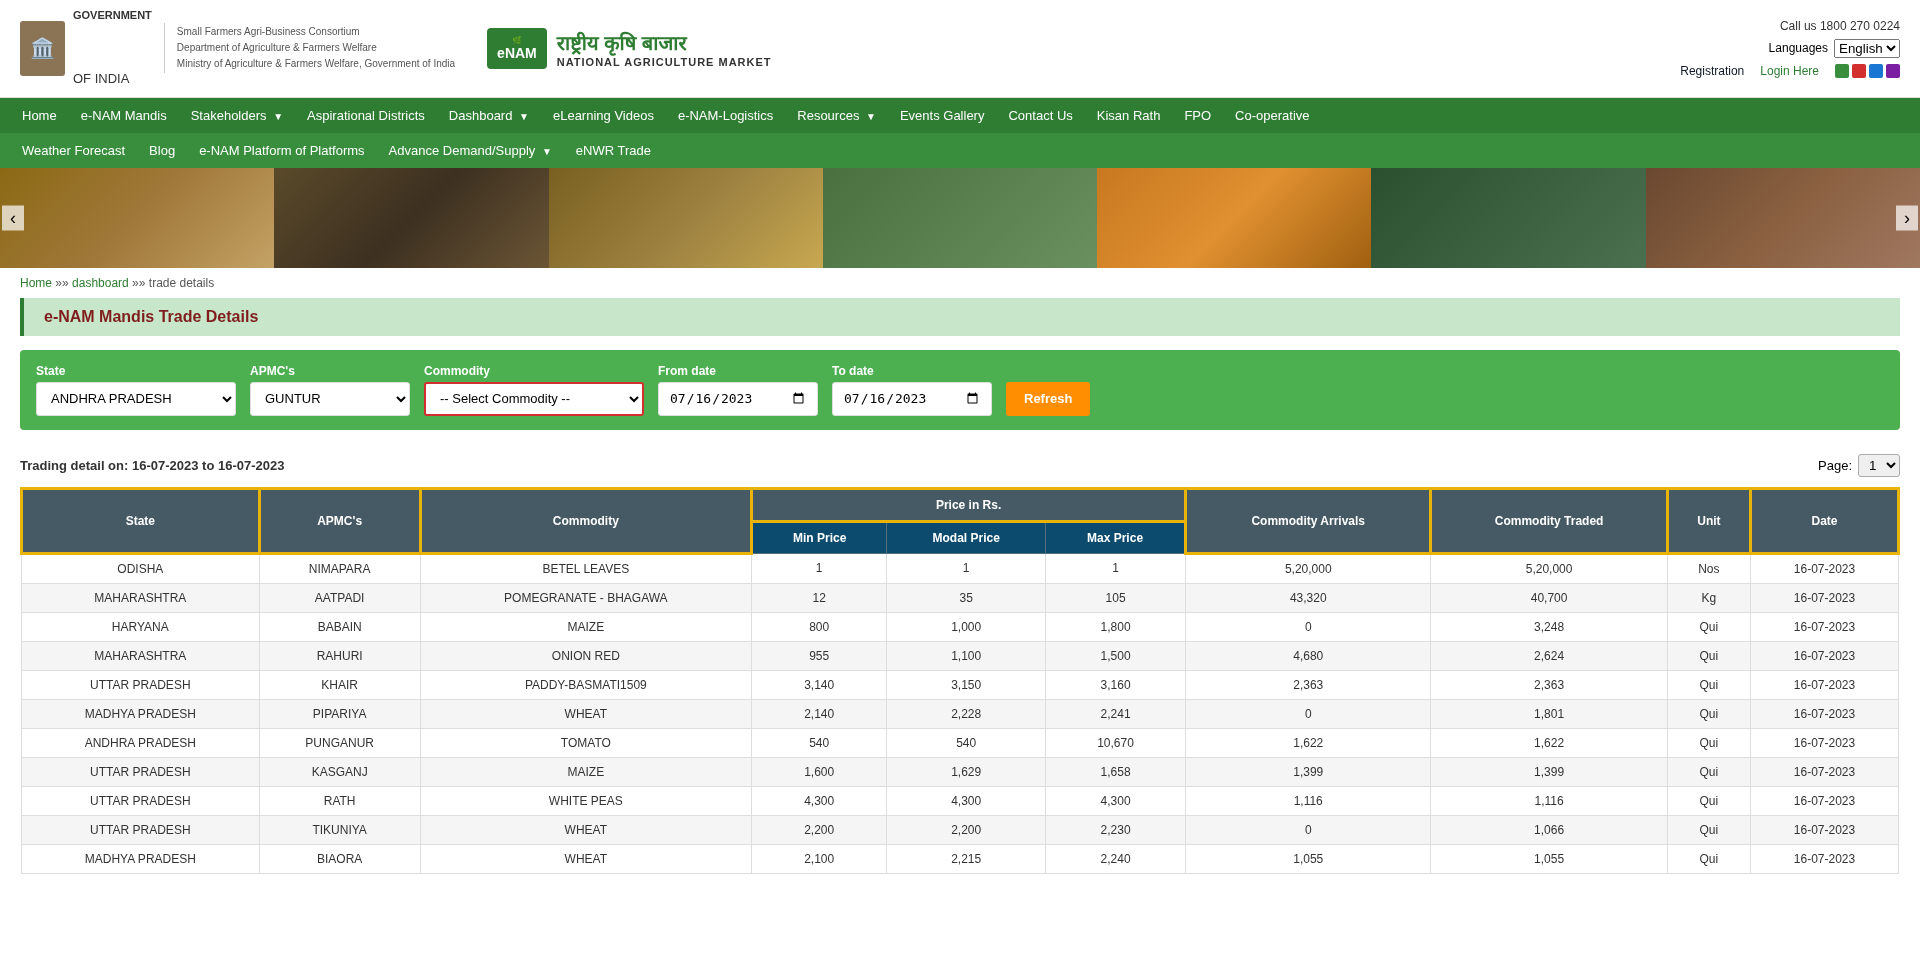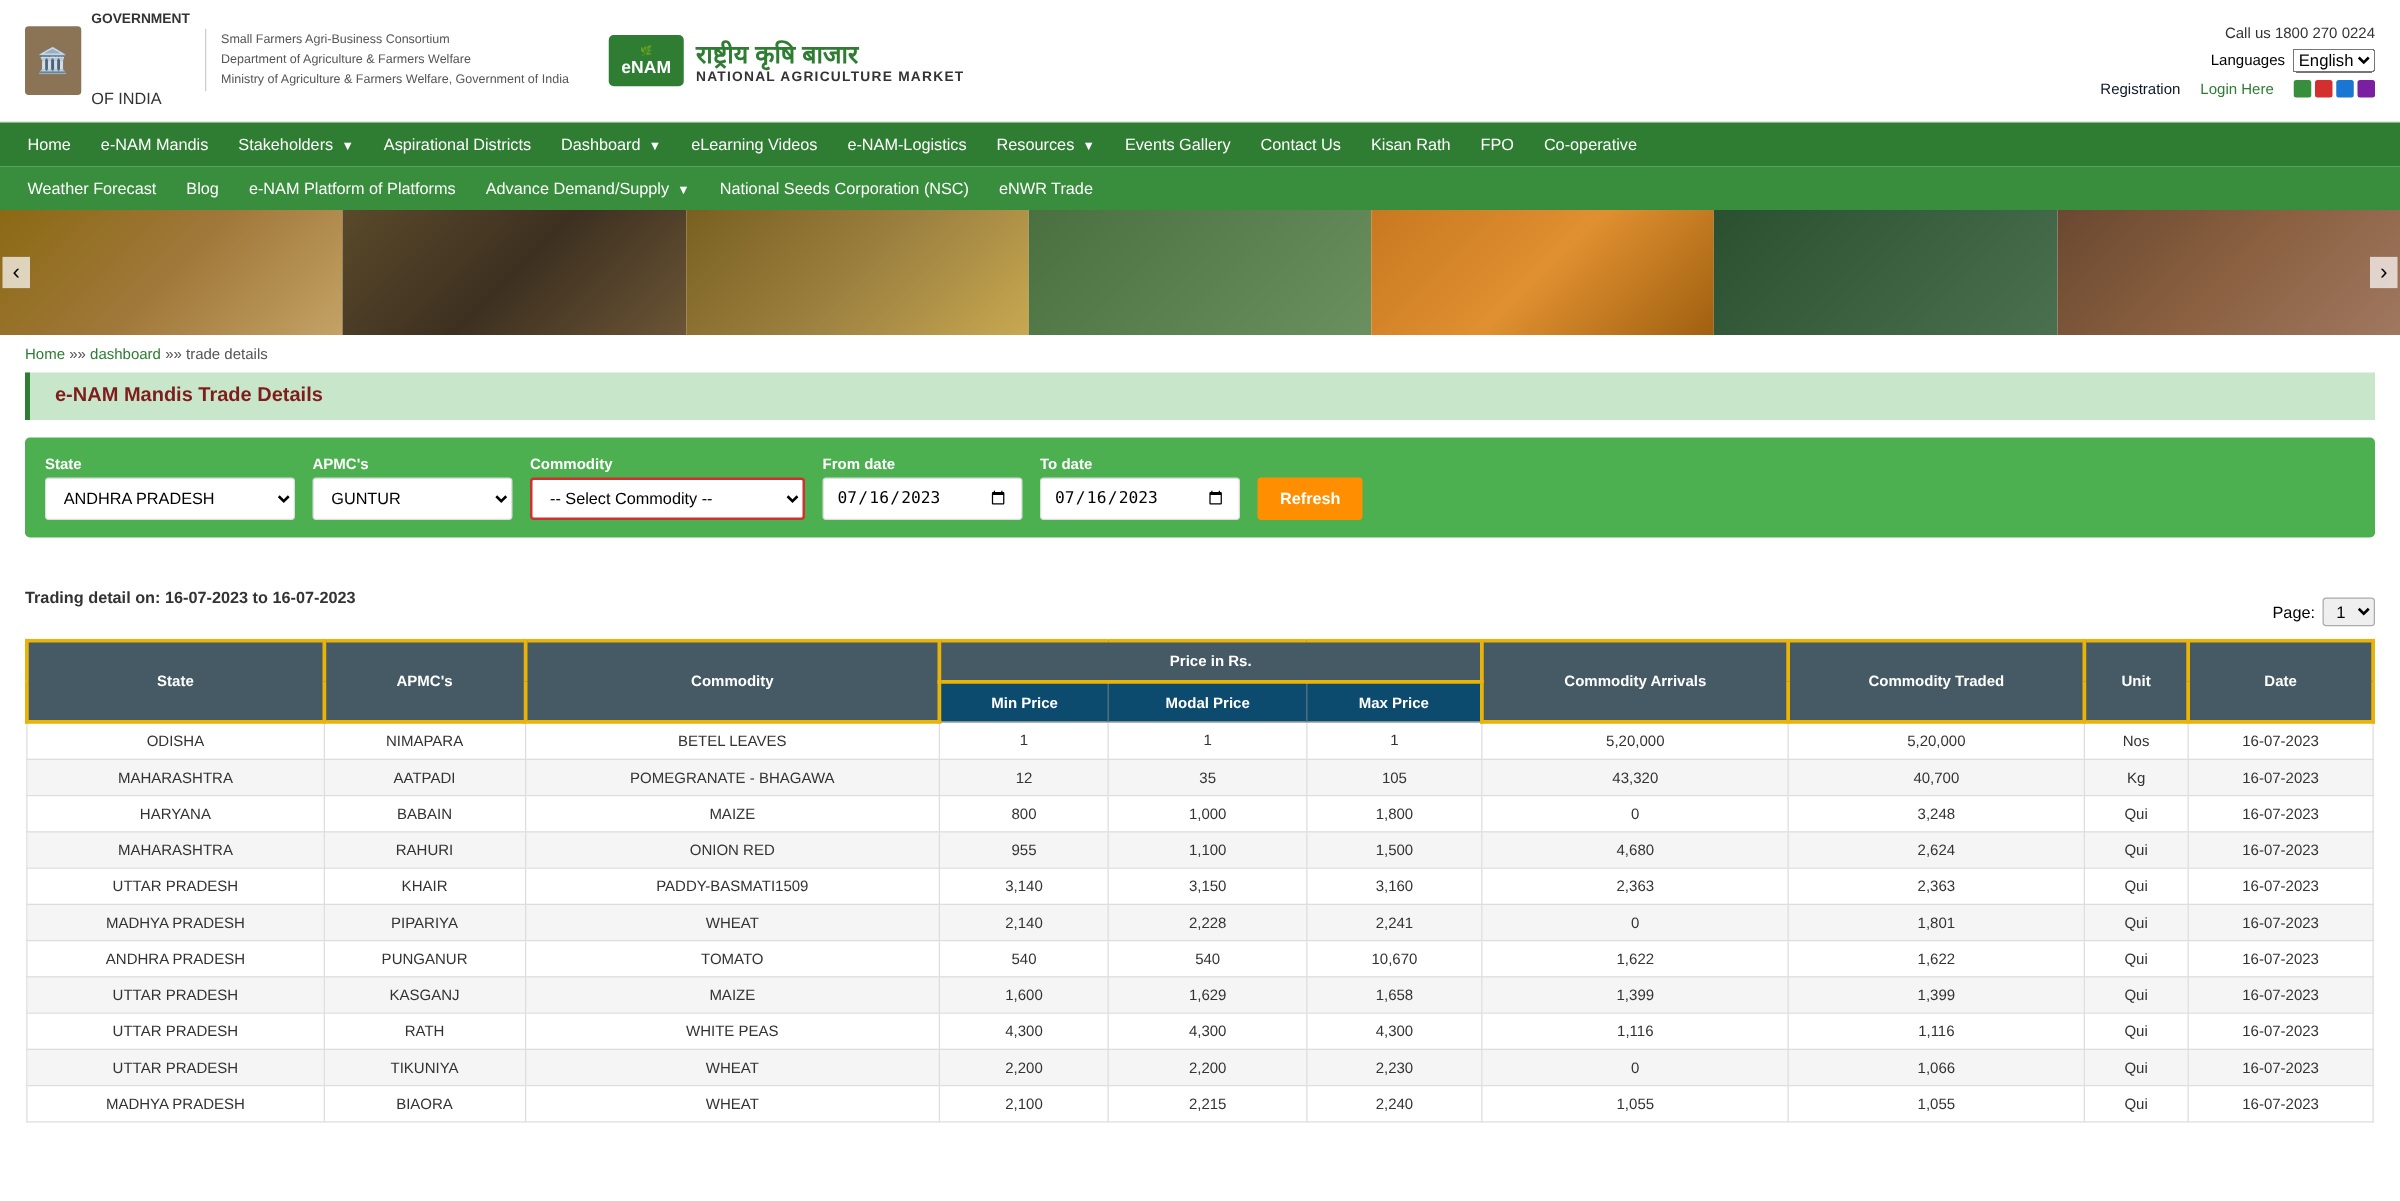--- a/index.html
+++ b/index.html
@@ -229,21 +229,20 @@
     .trading-info-text {
       font-size: 13px;
       color: #333;
       font-weight: bold;
     }
     .page-selector {
       display: flex;
       align-items: center;
       gap: 6px;
       font-size: 13px;
-      margin-top: 24px;
     }
     .page-selector select {
       padding: 2px 6px;
       border: 1px solid #aaa;
       border-radius: 3px;
     }
 
     
     .table-container {
       padding: 0 20px 20px 20px;
@@ -345,21 +344,20 @@
   <a href="#">Kisan Rath</a>
   <a href="#">FPO</a>
   <a href="#">Co-operative</a>
 </nav>
 
 <nav class="nav-secondary">
   <a href="#">Weather Forecast</a>
   <a href="#">Blog</a>
   <a href="#">e-NAM Platform of Platforms</a>
   <a href="#">Advance Demand/Supply <span class="nav-arrow">▼</span></a>
-  <a href="#">National Seeds Corporation (NSC)</a>
   <a href="#">eNWR Trade</a>
 </nav>
 
 <div class="image-strip">
   <div class="img-panel" style="position:relative;">
     <button class="strip-nav left">‹</button>
   </div>
   <div class="img-panel"></div>
   <div class="img-panel"></div>
   <div class="img-panel"></div>

